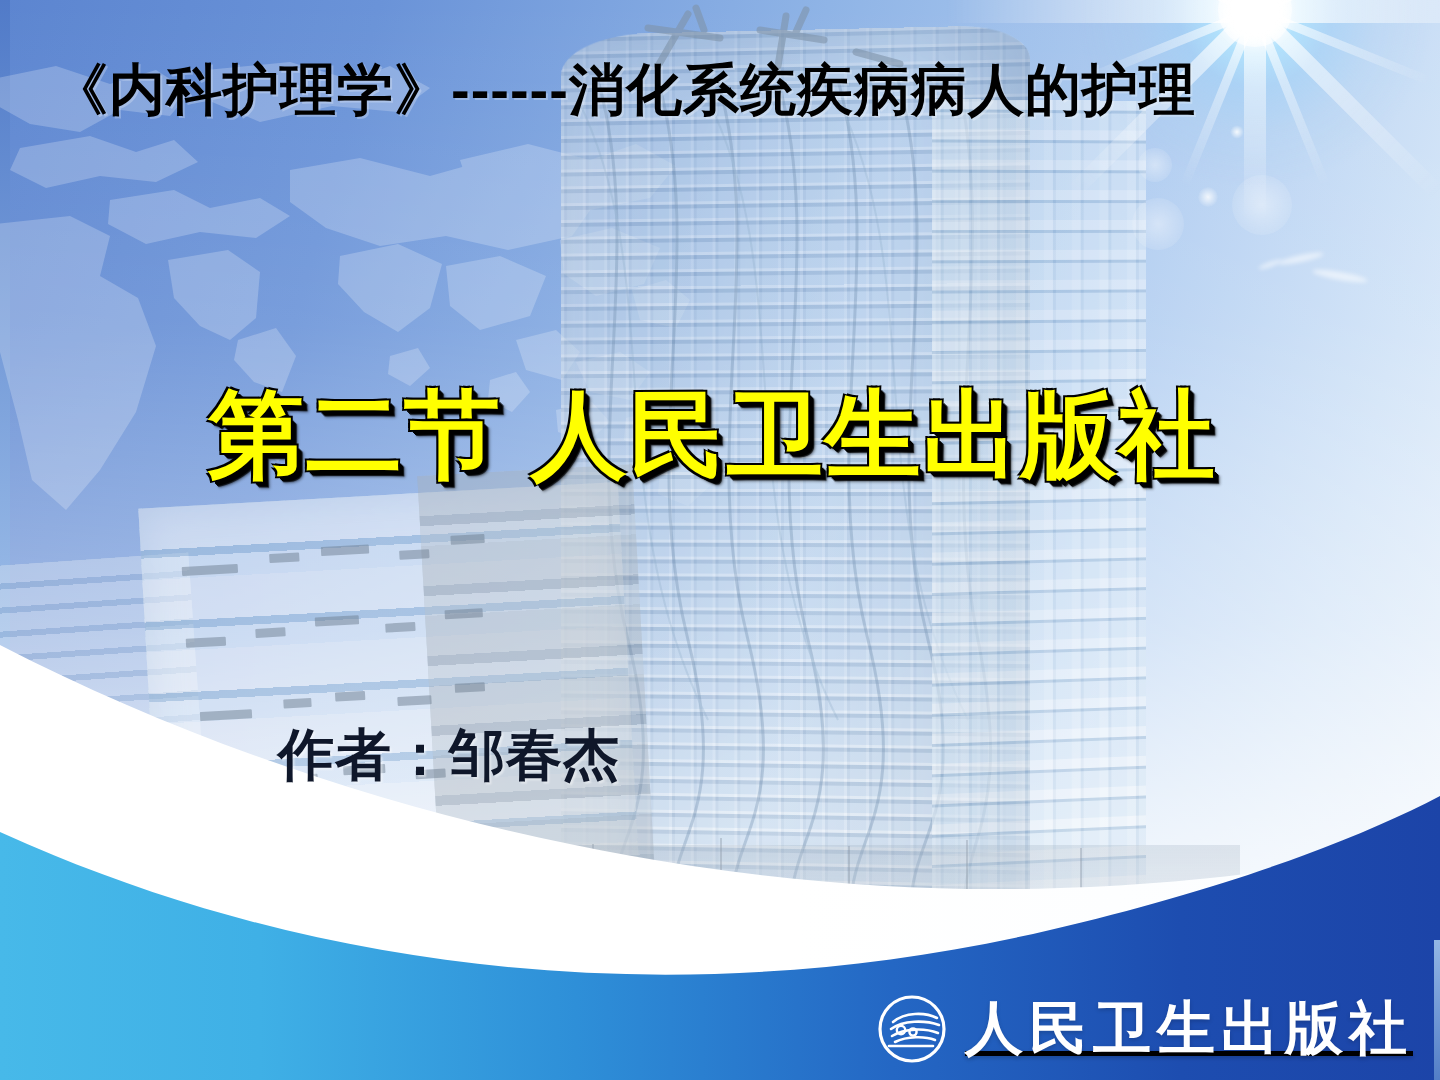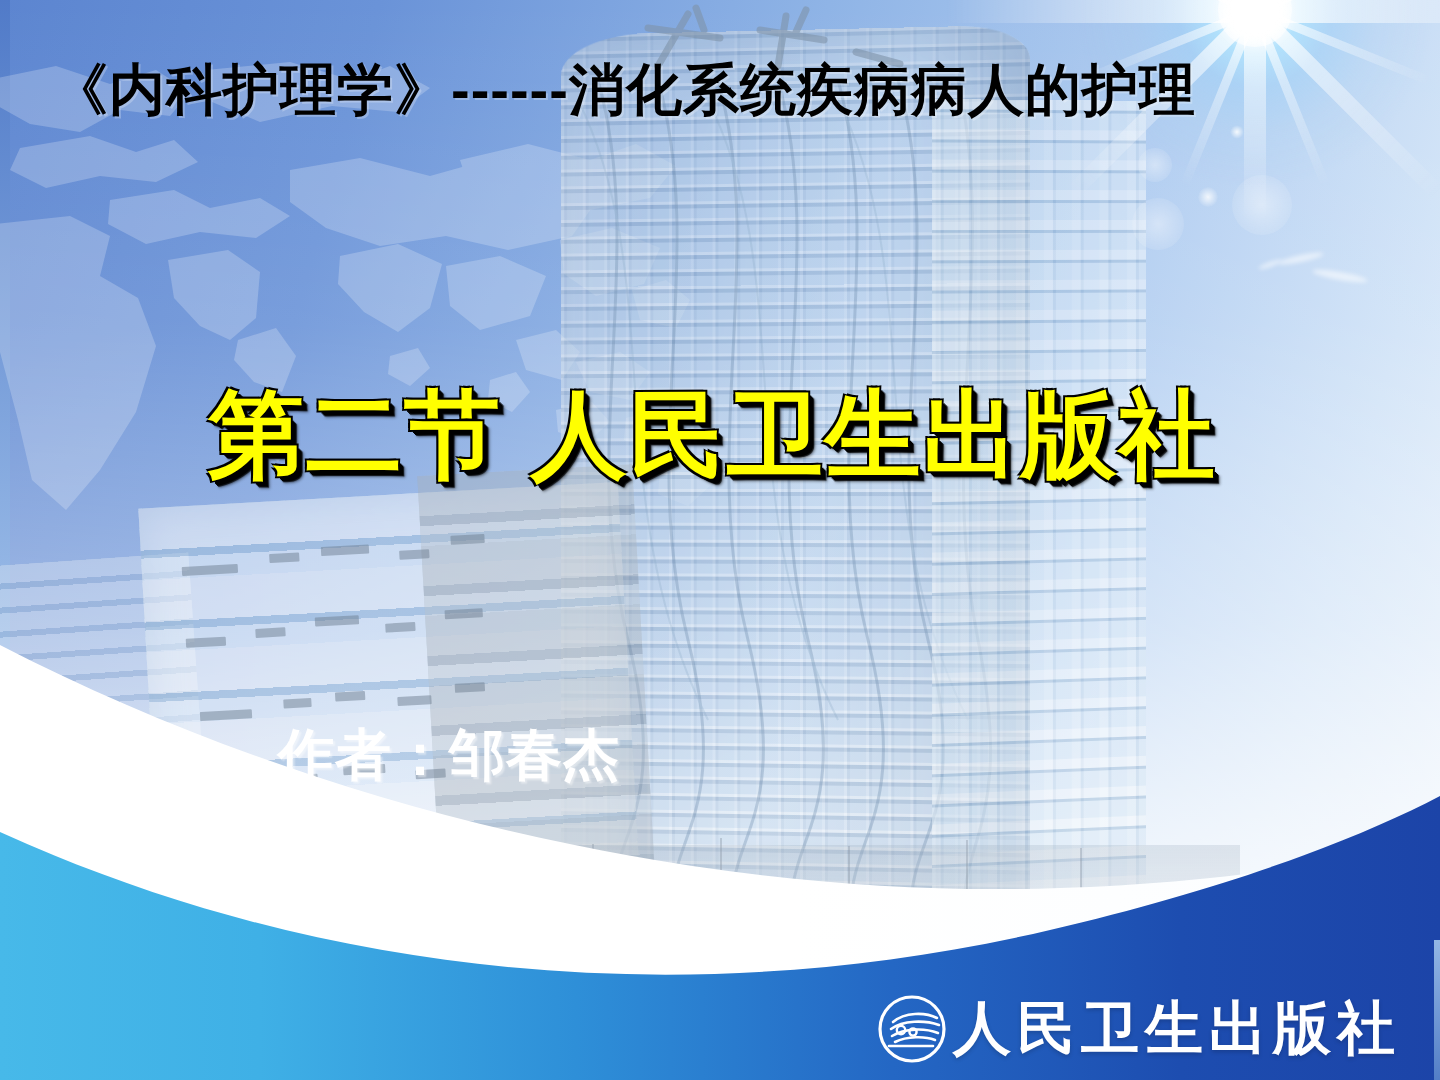--- a/index.html
+++ b/index.html
@@ -262,33 +262,34 @@
       -2px -2px 0 #000, 2px -2px 0 #000, -2px 2px 0 #000;
   }
   .author-block {
     position: absolute;
     left: 278px; top: 720px;
     white-space: nowrap;
   }
   .author-line {
     font-size: 56px;
     font-weight: bold;
-    color: #ffffff;
+    color: #0f172a;
     line-height: 1.24;
     letter-spacing: 1px;
     text-shadow: 2px 2px 2px rgba(255,255,255,.45);
   }
 
   
   .publisher {
     position: absolute;
     left: 875px; top: 990px;
     display: flex;
     align-items: center;
-    gap: 4px;
+    gap: 16px;
+    text-decoration: underline;
   }
   .pub-mark { width: 74px; height: 74px; flex: 0 0 auto; }
   .pub-mark svg { width: 100%; height: 100%; display:block; }
   .pub-name {
     font-size: 58px;
     font-weight: bold;
     color: #ffffff;
     font-family: "DejaVu Serif", "Liberation Serif", serif;
     letter-spacing: 6px;
     white-space: nowrap;

